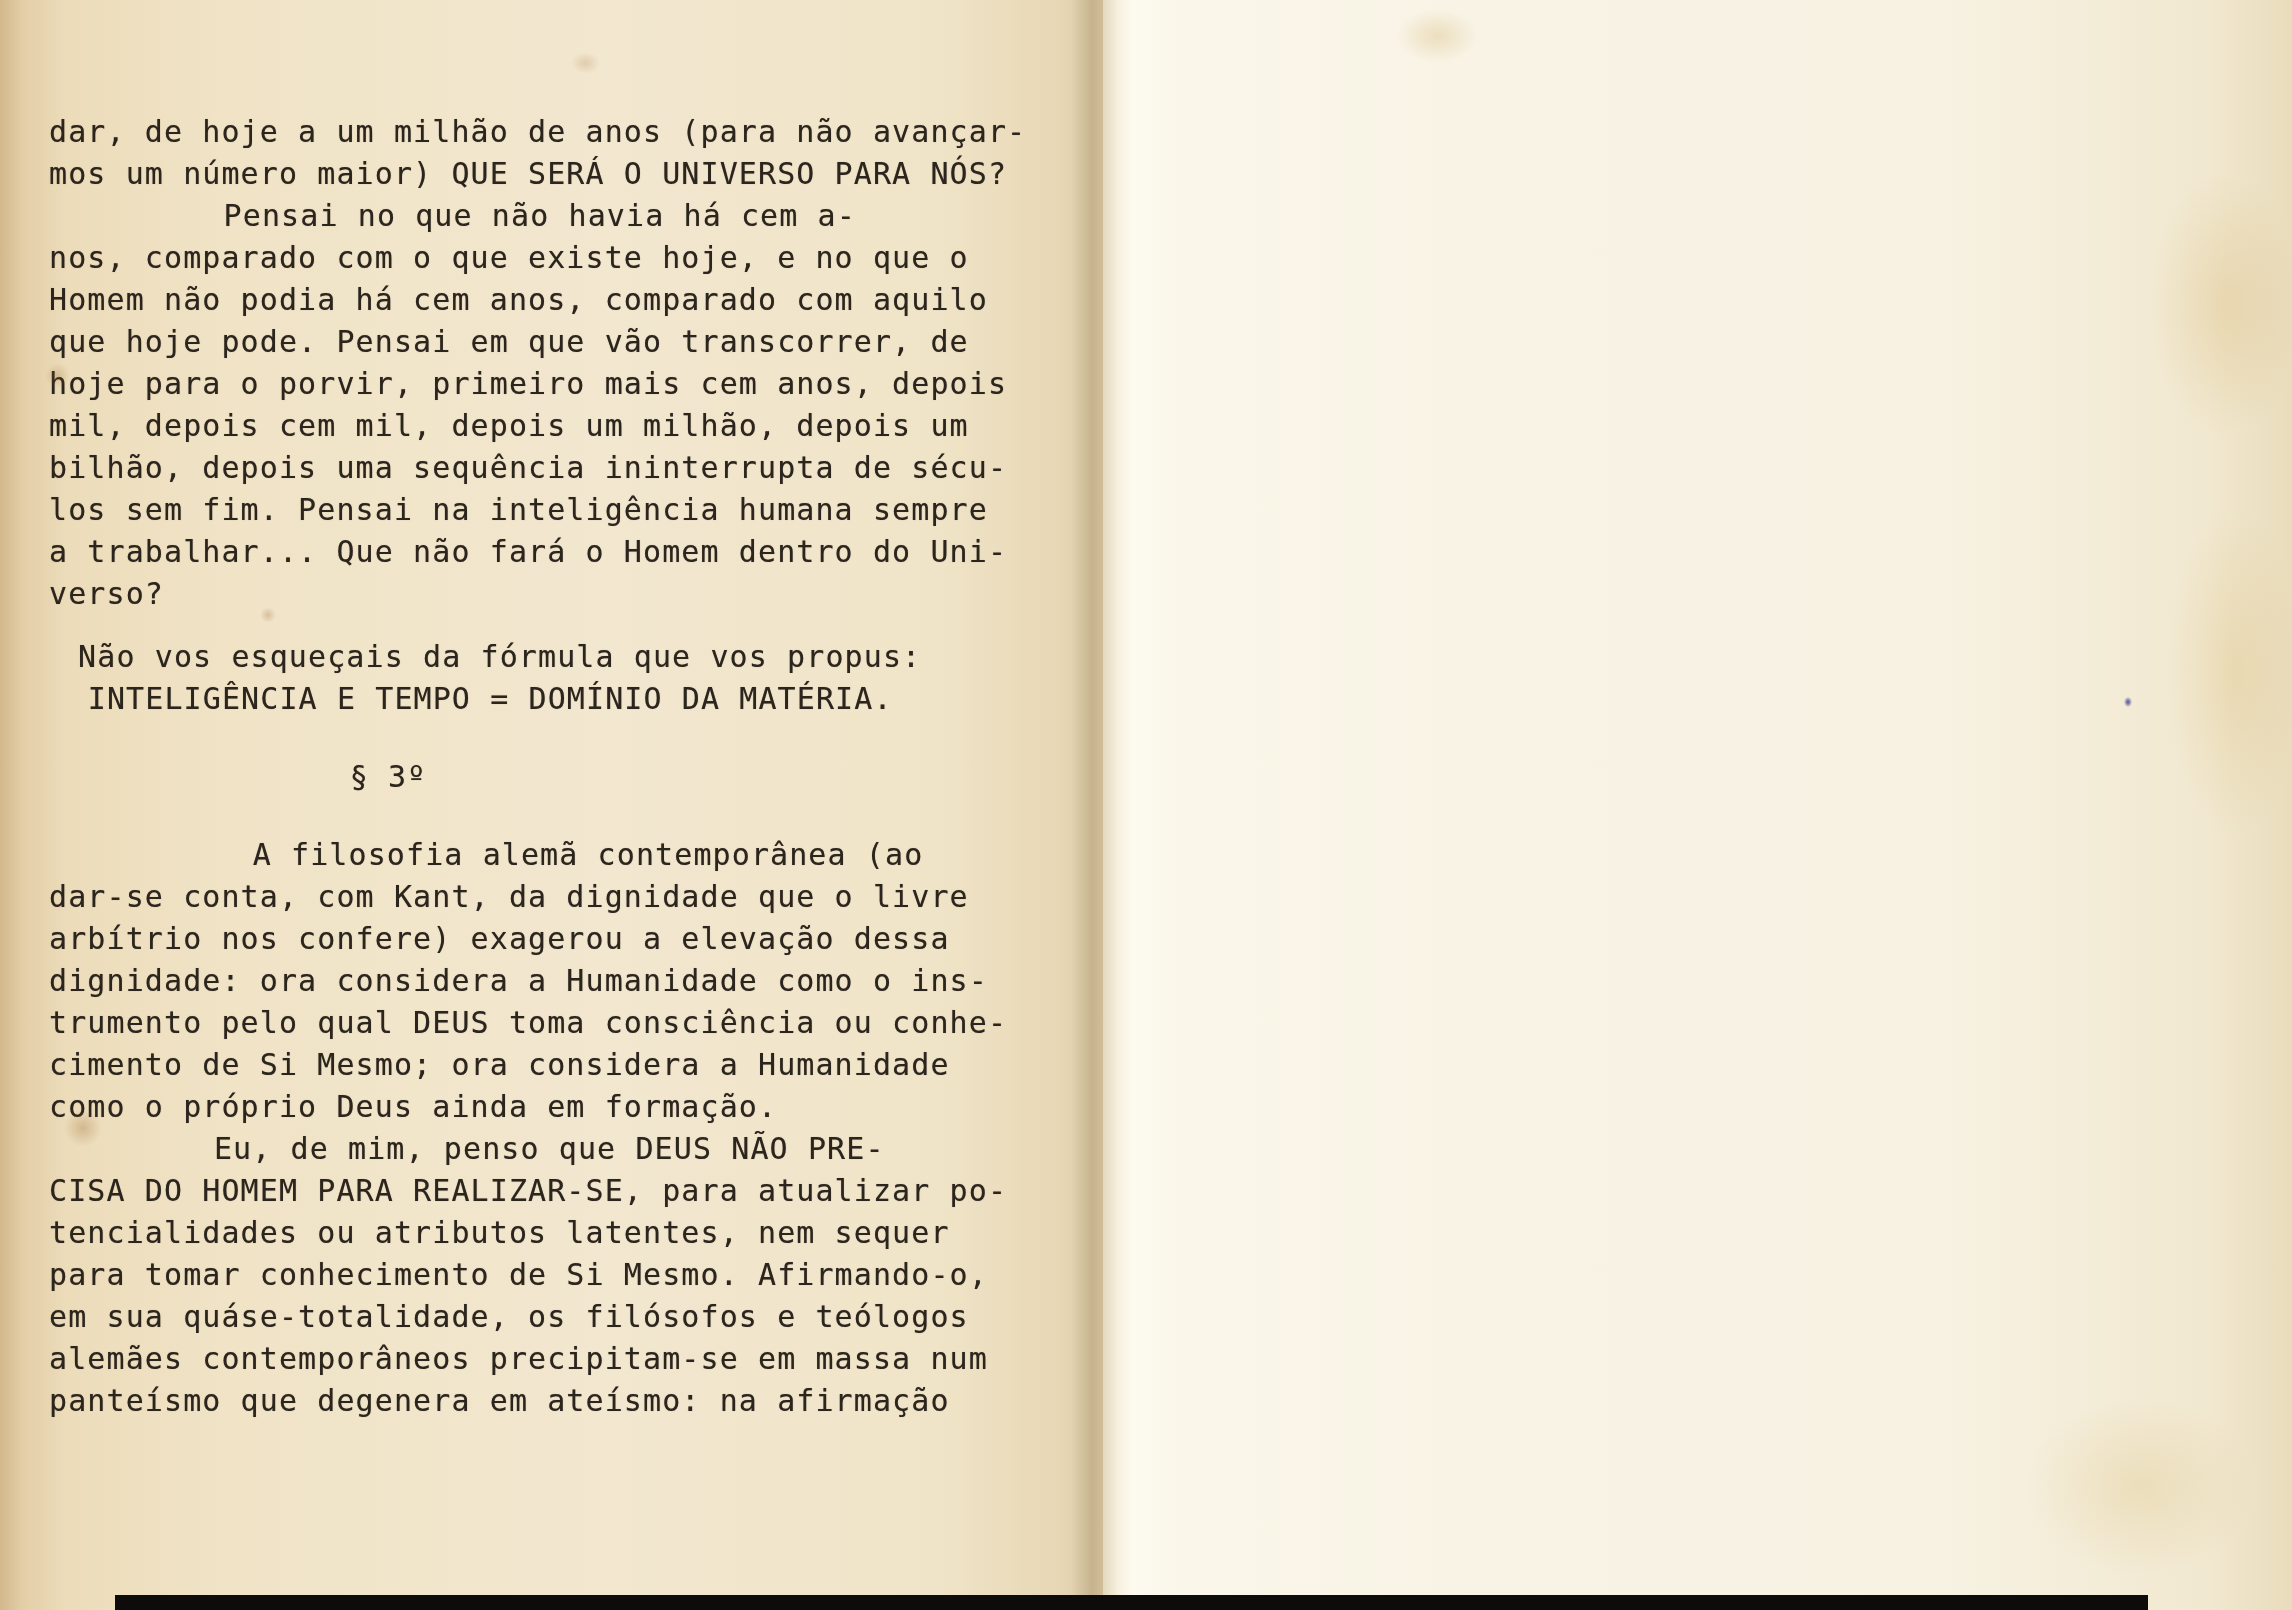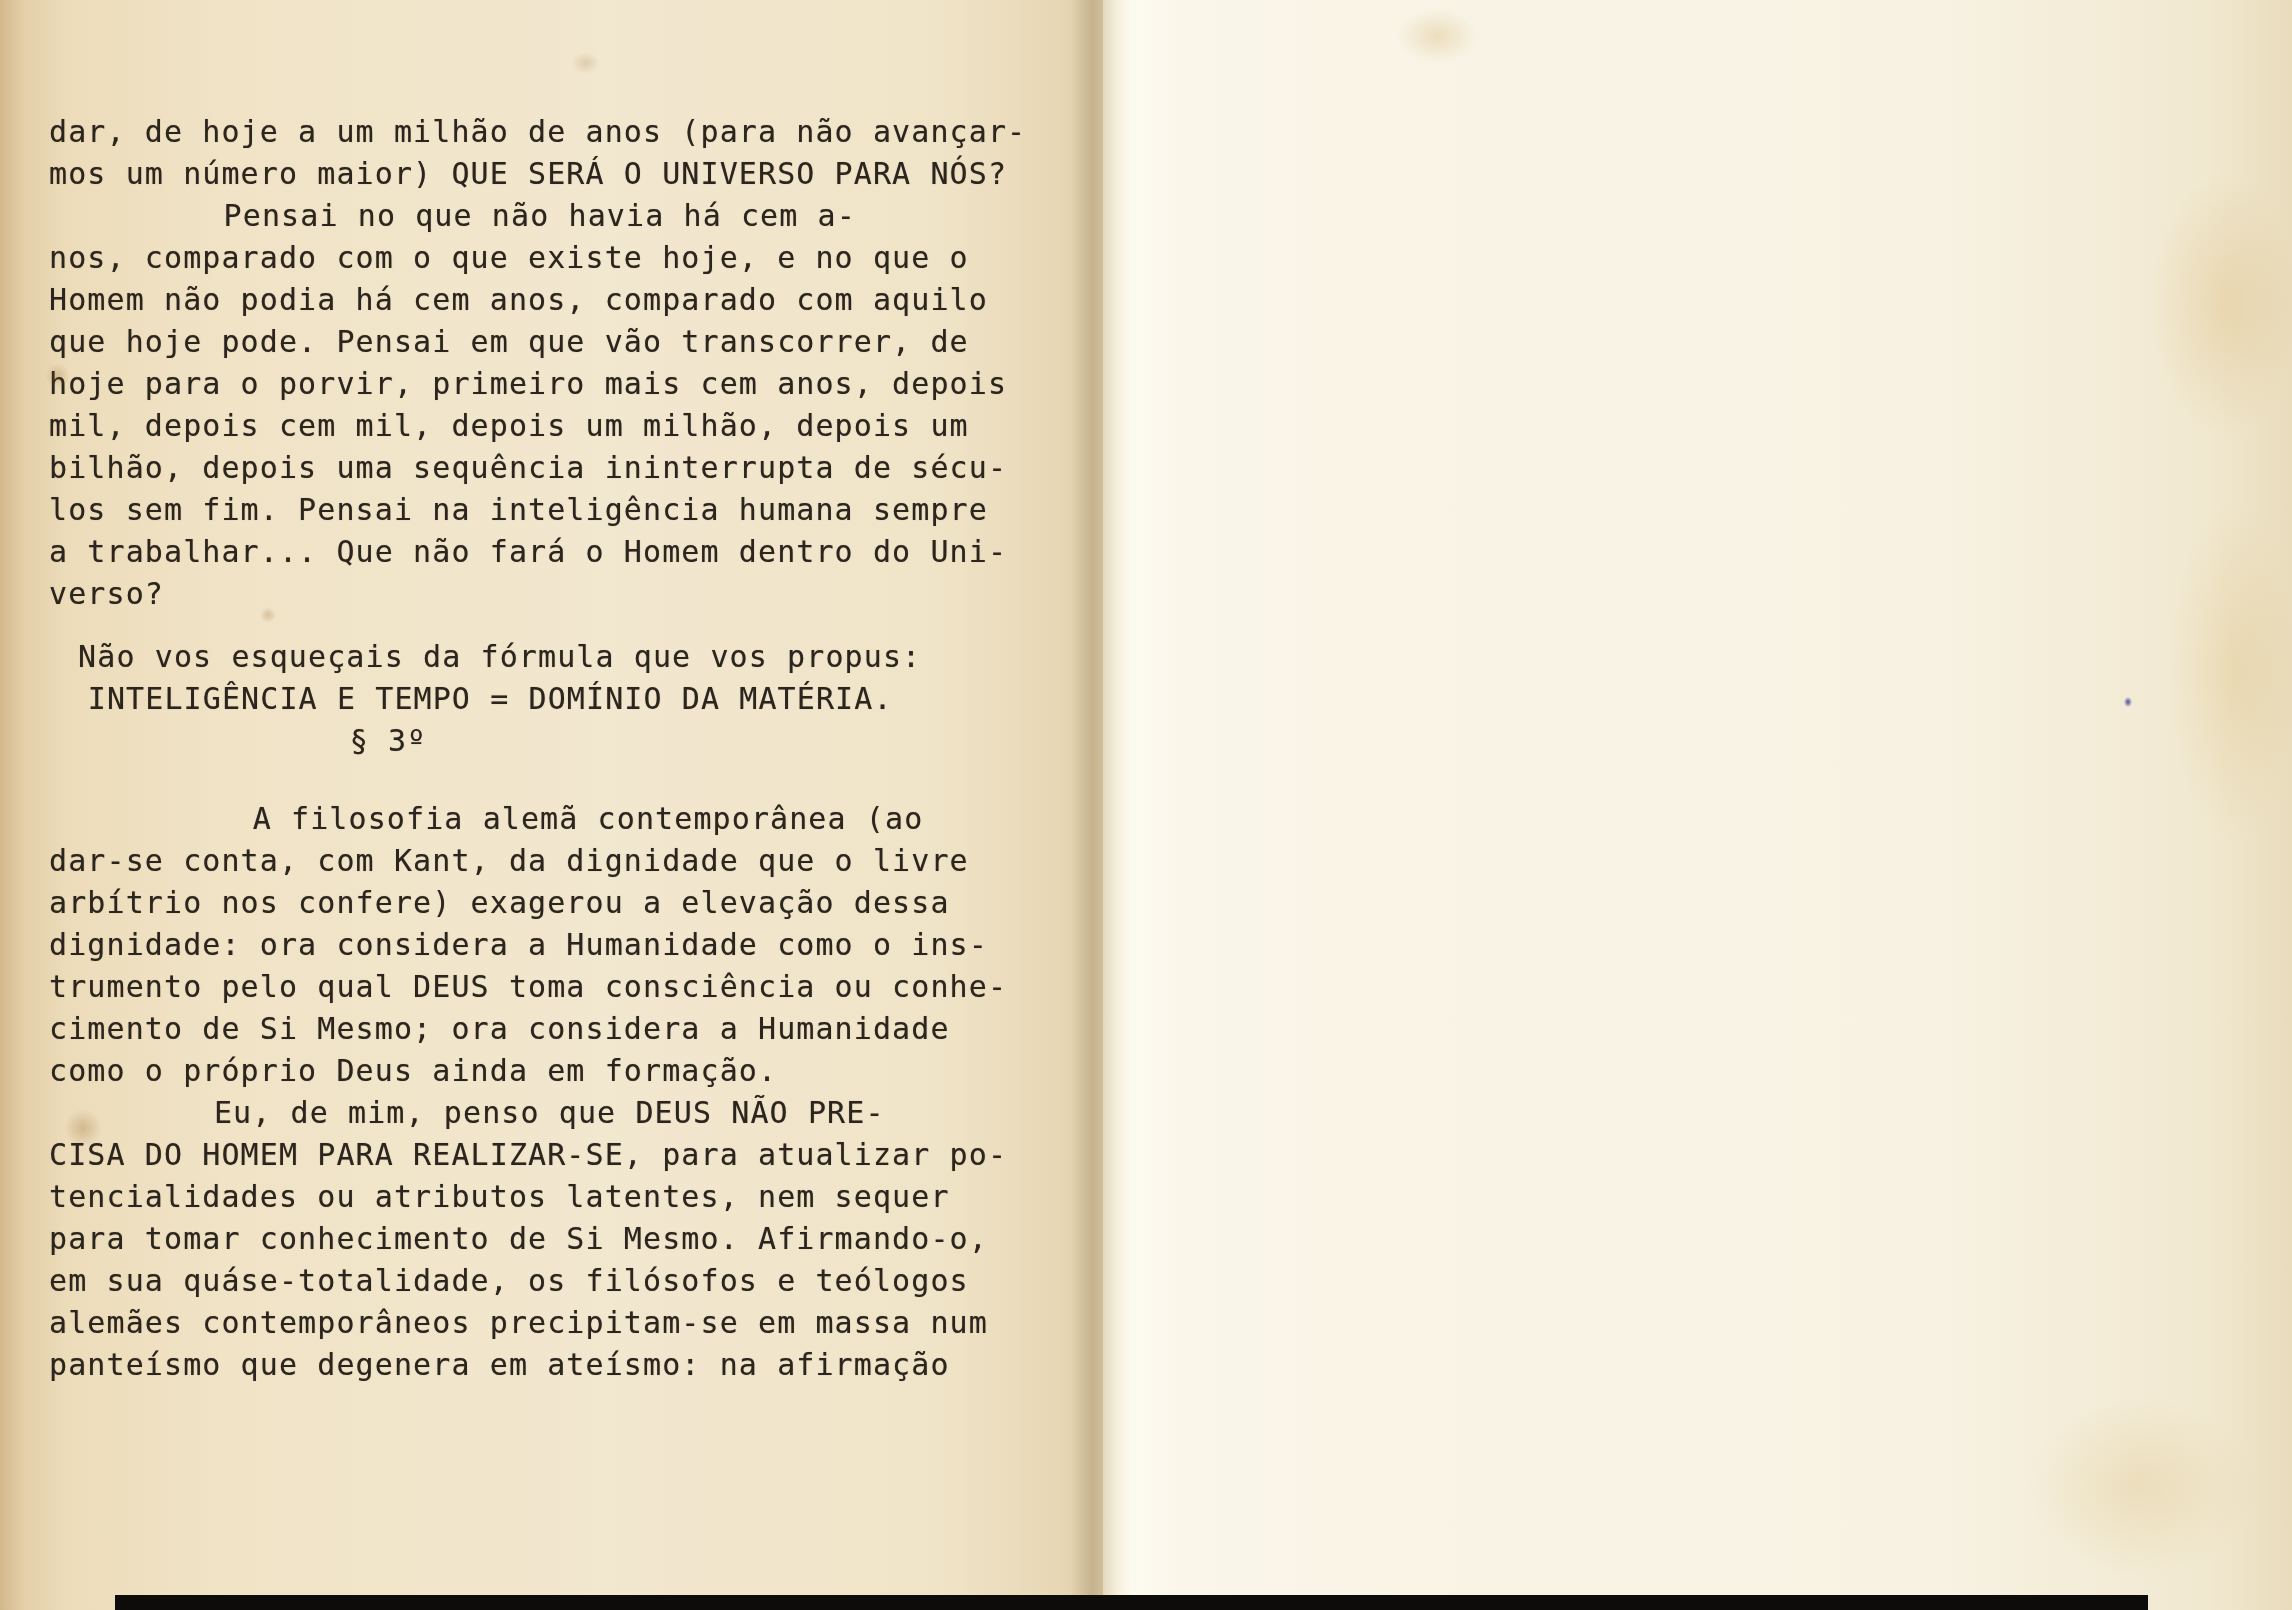--- a/index.html
+++ b/index.html
@@ -33,21 +33,21 @@
     background:#0d0c0a;
   }
   .stain { position:absolute; border-radius:50%; pointer-events:none; }
   .textblock {
     position:absolute; color:#2c251d; white-space:pre;
     text-shadow:0 0 0.9px rgba(40,32,24,0.40);
   }
   .tb-left  { left:49px;   top:111px; font-size:30px; line-height:42px; letter-spacing:1.1px; --cw:19.4px; }
   .tline { min-height:42px; }
   .mt-sm { margin-top:21px; }
-  .sec { margin-bottom:36px; }
+  .sec { margin-top:36px; margin-bottom:36px; }
   .pn-l { padding-left:379px; }
 </style>
 </head>
 <body>
 
 <div class="page page-left">
   <div class="textblock tb-left"><div class="tline"><span>dar, de hoje a um milhão de anos (para não avançar-</span></div><div class="tline"><span>mos um número maior) QUE SERÁ O UNIVERSO PARA NÓS?</span></div><div class="tline" style="padding-left: calc(9 * var(--cw));"><span>Pensai no que não havia há cem a-</span></div><div class="tline"><span>nos, comparado com o que existe hoje, e no que o</span></div><div class="tline"><span>Homem não podia há cem anos, comparado com aquilo</span></div><div class="tline"><span>que hoje pode. Pensai em que vão transcorrer, de</span></div><div class="tline"><span>hoje para o porvir, primeiro mais cem anos, depois</span></div><div class="tline"><span>mil, depois cem mil, depois um milhão, depois um</span></div><div class="tline"><span>bilhão, depois uma sequência ininterrupta de sécu-</span></div><div class="tline"><span>los sem fim. Pensai na inteligência humana sempre</span></div><div class="tline"><span>a trabalhar... Que não fará o Homem dentro do Uni-</span></div><div class="tline"><span>verso?</span></div><div class="tline mt-sm" style="padding-left: calc(1.5 * var(--cw));"><span>Não vos esqueçais da fórmula que vos propus:</span></div><div class="tline" style="padding-left: calc(2 * var(--cw));"><span>INTELIGÊNCIA E TEMPO = DOMÍNIO DA MATÉRIA.</span></div><div class="tline sec" style="padding-left: calc(15.5 * var(--cw));"><span>§ 3º</span></div><div class="tline" style="padding-left: calc(10.5 * var(--cw));"><span>A filosofia alemã contemporânea (ao</span></div><div class="tline"><span>dar-se conta, com Kant, da dignidade que o livre</span></div><div class="tline"><span>arbítrio nos confere) exagerou a elevação dessa</span></div><div class="tline"><span>dignidade: ora considera a Humanidade como o ins-</span></div><div class="tline"><span>trumento pelo qual DEUS toma consciência ou conhe-</span></div><div class="tline"><span>cimento de Si Mesmo; ora considera a Humanidade</span></div><div class="tline"><span>como o próprio Deus ainda em formação.</span></div><div class="tline" style="padding-left: calc(8.5 * var(--cw));"><span>Eu, de mim, penso que DEUS NÃO PRE-</span></div><div class="tline"><span>CISA DO HOMEM PARA REALIZAR-SE, para atualizar po-</span></div><div class="tline"><span>tencialidades ou atributos latentes, nem sequer</span></div><div class="tline"><span>para tomar conhecimento de Si Mesmo. Afirmando-o,</span></div><div class="tline"><span>em sua quáse-totalidade, os filósofos e teólogos</span></div><div class="tline"><span>alemães contemporâneos precipitam-se em massa num</span></div><div class="tline"><span>panteísmo que degenera em ateísmo: na afirmação</span></div></div>
 </div>
 
 <div class="page page-right">

